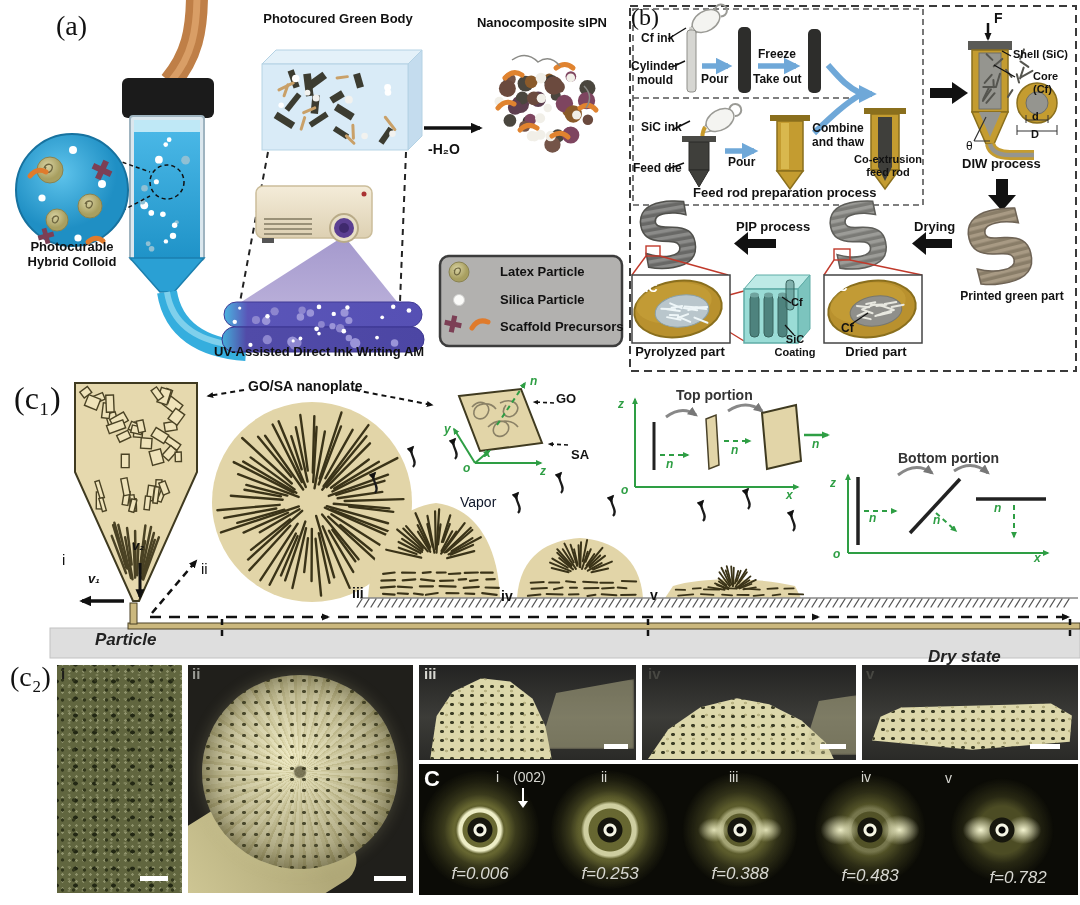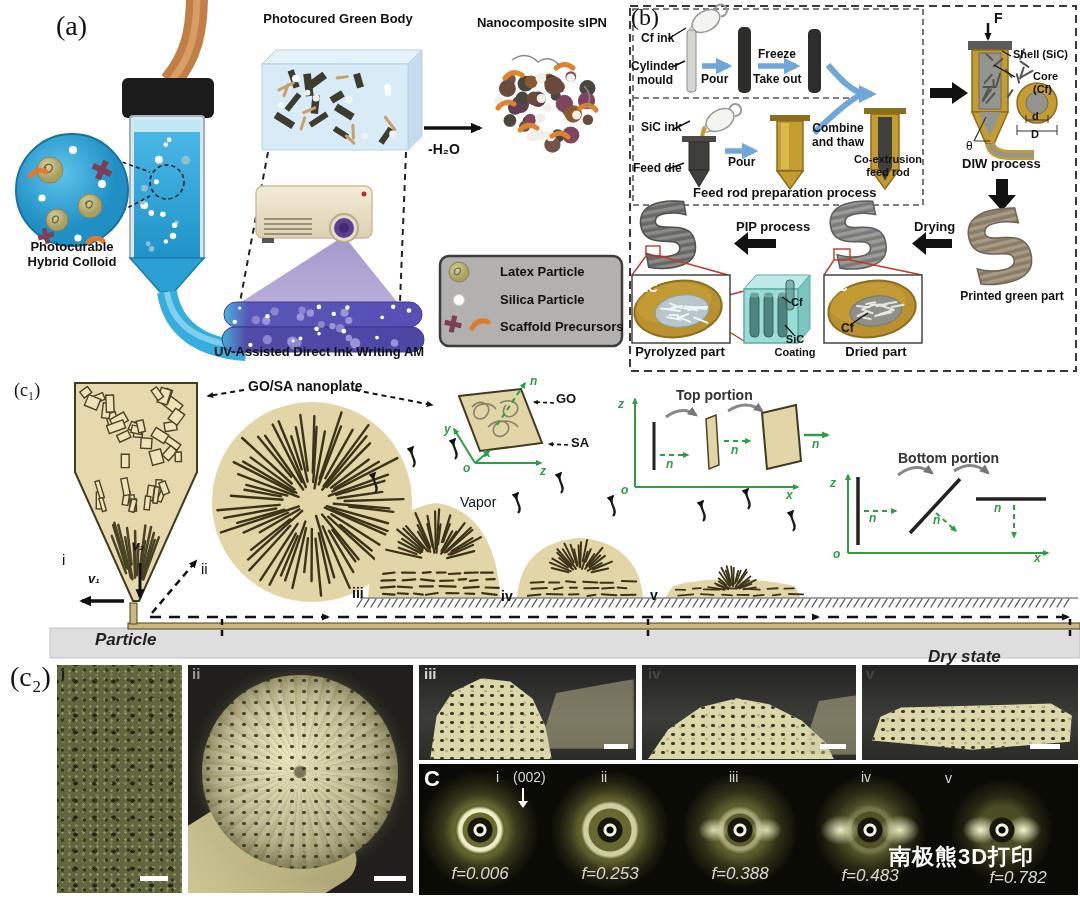--- a/index.html
+++ b/index.html
@@ -1061,24 +1061,24 @@
   <g stroke="#111" stroke-width="2.5" fill="none">
     <line x1="150" y1="242" x2="328" y2="242" stroke-dasharray="11,8" marker-end="url(#mkB)"></line>
     <line x1="338" y1="242" x2="818" y2="242" stroke-dasharray="11,8" marker-end="url(#mkB)"></line>
     <line x1="828" y1="242" x2="1068" y2="242" stroke-dasharray="11,8" marker-end="url(#mkB)"></line>
     <line x1="222" y1="244" x2="222" y2="266" stroke-dasharray="6,5"></line>
     <line x1="648" y1="244" x2="648" y2="266" stroke-dasharray="6,5"></line>
     <line x1="1070" y1="244" x2="1070" y2="266" stroke-dasharray="6,5"></line>
   </g>
 </svg>
 
-<div class="lbl serif" style="left:14px;top:380px;font-size:18px;">(c₁)</div>
+<div class="lbl serif" style="left:14px;top:380px;font-size:32px;">(c₁)</div>
 <div class="lbl sz14" style="left:248px;top:378px;">GO/SA nanoplate</div>
 <div class="lbl sz13" style="left:556px;top:392px;">GO</div>
-<div class="lbl sz13" style="left:571px;top:436px;">SA</div>
+<div class="lbl sz13" style="left:571px;top:448px;">SA</div>
 <div class="lbl sz14 norm" style="left:460px;top:494px;color:#0f172a;">Vapor</div>
 <div class="lbl sz14" style="left:676px;top:387px;color:#333;">Top portion</div>
 <div class="lbl sz14" style="left:898px;top:450px;color:#333;">Bottom portion</div>
 <div class="lbl sz17 ital" style="left:95px;top:630px;color:#222;">Particle</div>
 <div class="lbl sz17 ital" style="left:928px;top:632px;color:#222;margin-top:15px;">Dry state</div>
 <div class="lbl sz13 ital" style="left:132px;top:539px;">v₂</div>
 <div class="lbl sz13 ital" style="left:88px;top:572px;text-align:right;">v₁</div>
 <div class="lbl sz15 norm" style="left:62px;top:551px;">i</div>
 <div class="lbl sz15 norm" style="left:201px;top:560px;">ii</div>
 <div class="lbl sz14" style="left:352px;top:585px;">iii</div>
@@ -1145,16 +1145,15 @@
   <div class="tri-dn" style="left:99px;top:37px;"></div>
   <div class="lbl sz14 ltg norm" style="left:182px;top:5px;">ii</div>
   <div class="lbl sz14 ltg norm" style="left:310px;top:5px;">iii</div>
   <div class="lbl sz14 ltg norm" style="left:442px;top:5px;">iv</div>
   <div class="lbl sz14 ltg norm" style="left:526px;top:6px;">v</div>
   <div class="lbl sz17 ital ltg ctr norm" style="left:6px;top:100px;width:110px;">f=0.006</div>
   <div class="lbl sz17 ital ltg ctr norm" style="left:136px;top:100px;width:110px;">f=0.253</div>
   <div class="lbl sz17 ital ltg ctr norm" style="left:266px;top:100px;width:110px;">f=0.388</div>
   <div class="lbl sz17 ital ltg ctr norm" style="left:396px;top:102px;width:110px;">f=0.483</div>
   <div class="lbl sz17 ital ltg ctr norm" style="left:544px;top:104px;width:110px;">f=0.782</div>
-  <div class="wm" style="left:470px;top:78px;">南极熊3D打印</div>
 </div>
 
 </div>
 
 </body></html>

